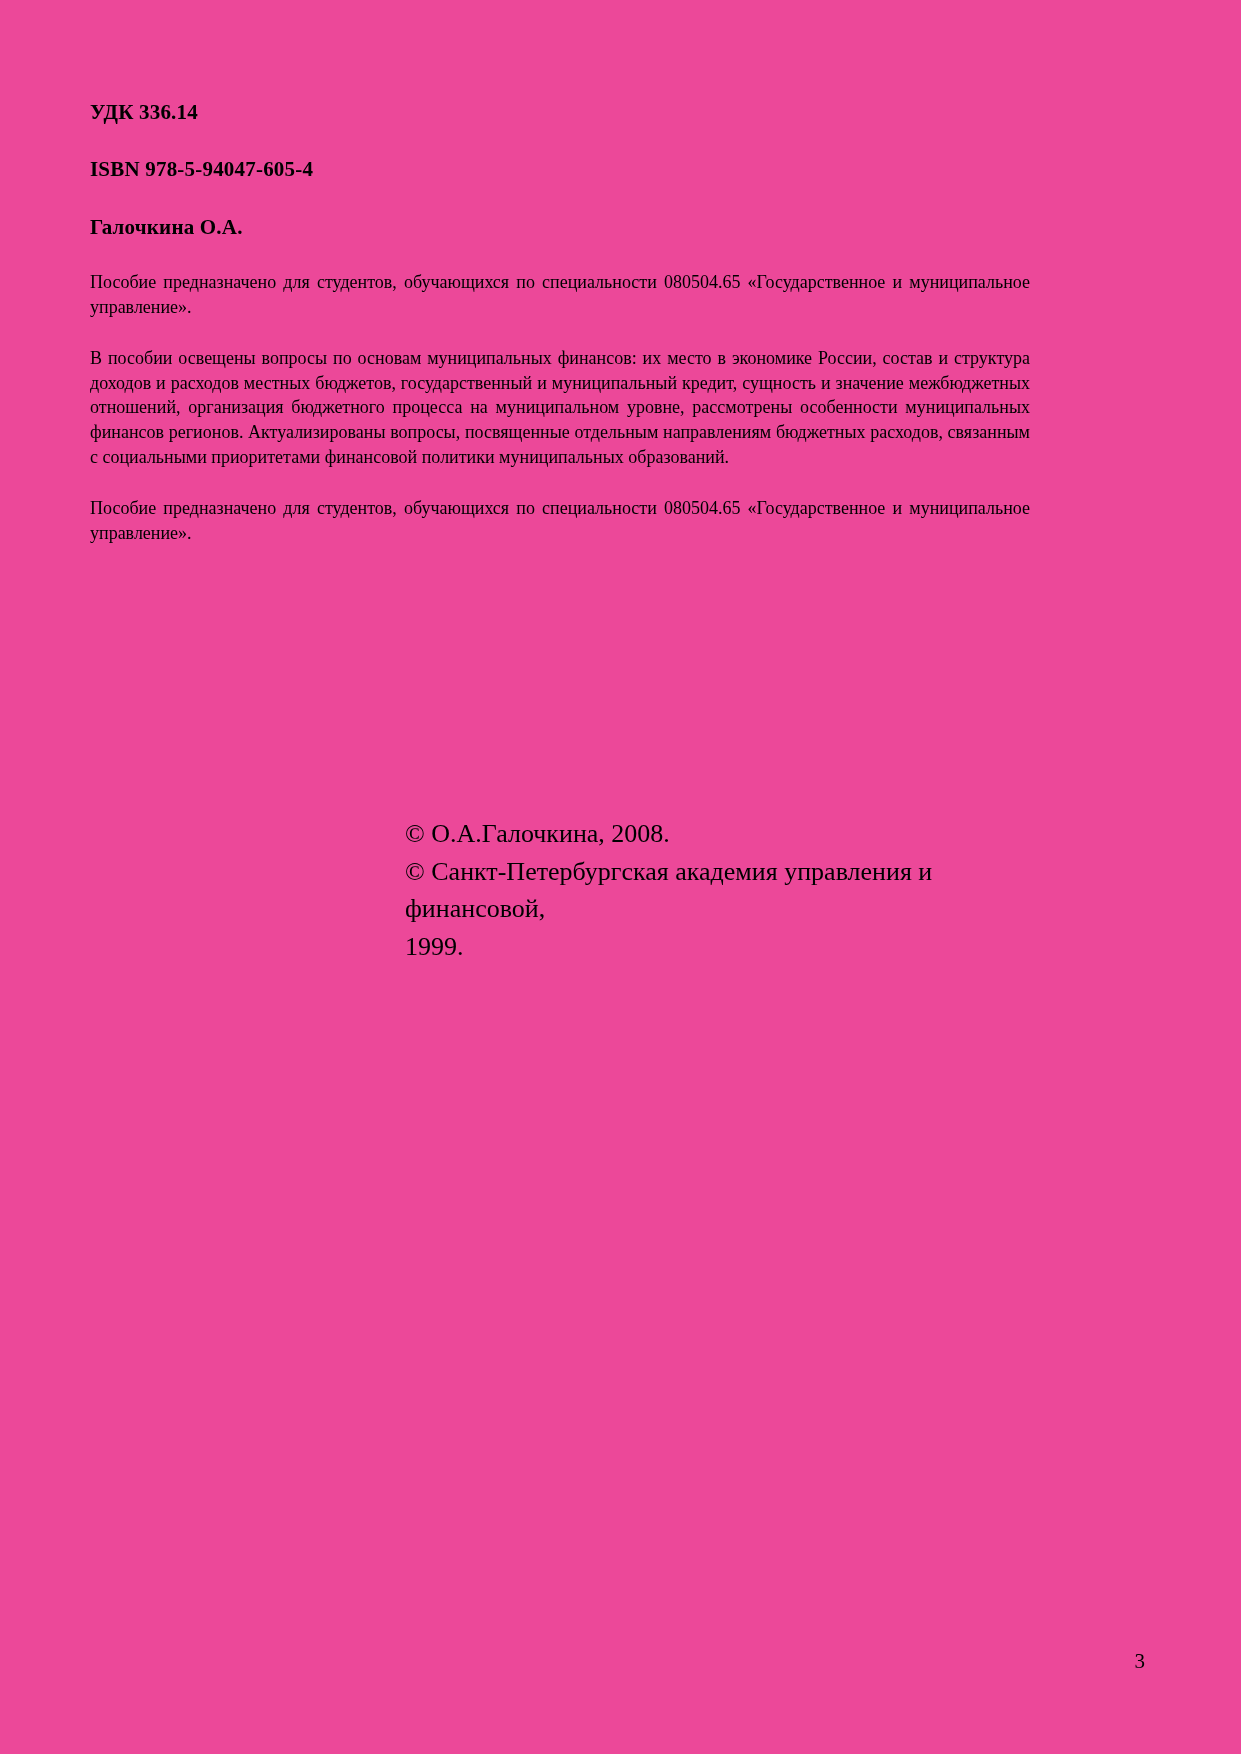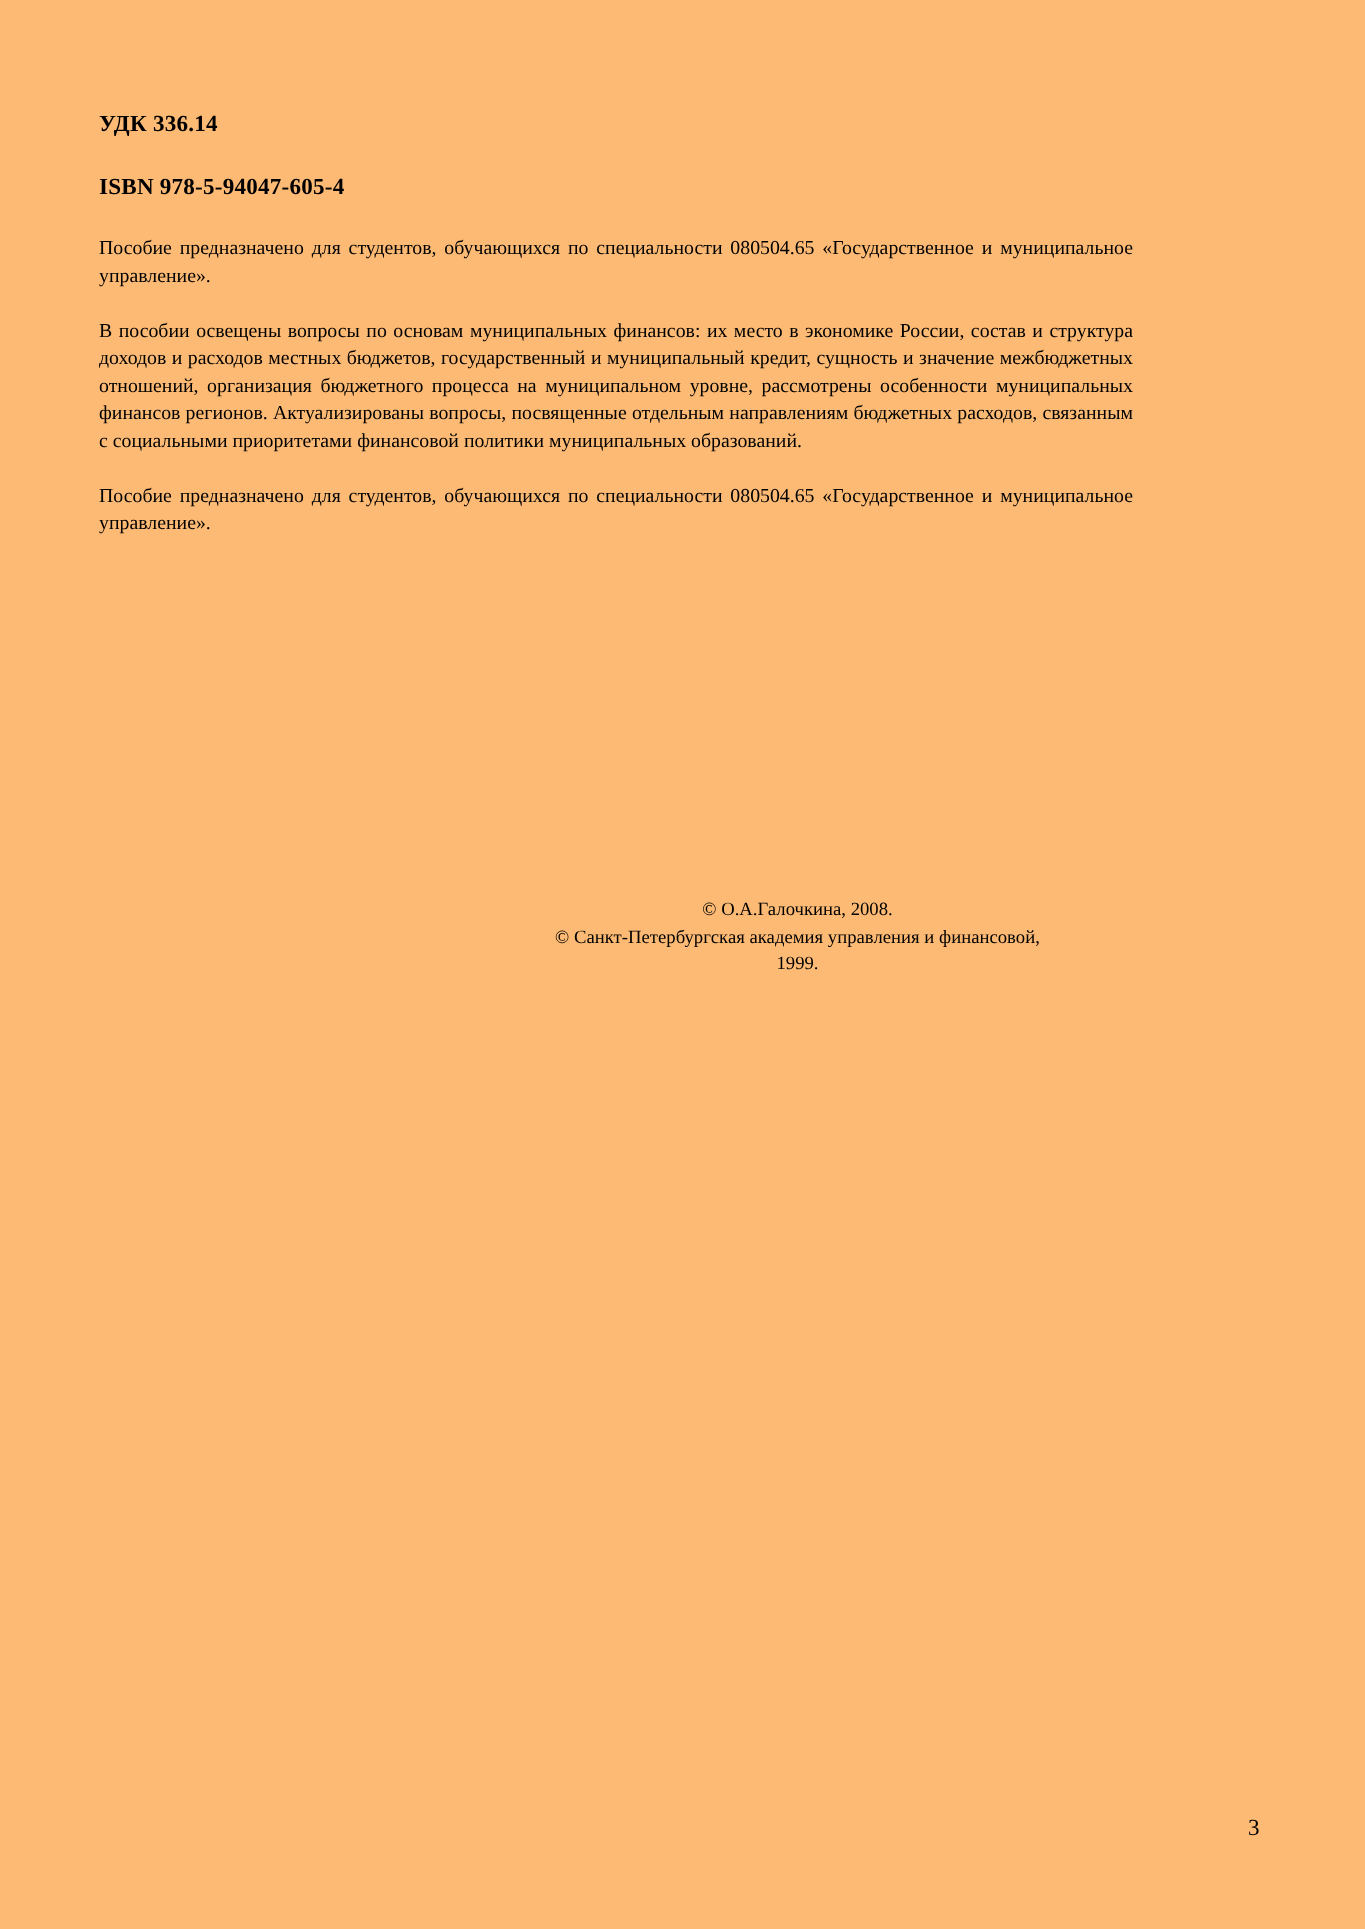--- a/index.html
+++ b/index.html
@@ -4,21 +4,21 @@
 <style>
   html, body {
     margin: 0;
     padding: 0;
     background: #ffffff;
   }
   .page {
     position: relative;
     width: 1241px;
     height: 1754px;
-    background: #fdba74;
+    background: #ec4899;
     font-family: "Liberation Serif", "DejaVu Serif", serif;
     color: #000000;
     box-sizing: border-box;
   }
   .content {
     position: absolute;
     left: 90px;
     top: 98px;
     width: 940px;
   }
@@ -45,43 +45,43 @@
     text-justify: inter-word;
   }
   .para.last {
     margin-bottom: 0;
   }
   .copyright {
     position: absolute;
     left: 405px;
     top: 815px;
     width: 640px;
-    font-size: 17px;
+    font-size: 26px;
     line-height: 1.45;
-    text-align: center;
   }
   .copyright div {
     margin: 0;
   }
   .page-number {
     position: absolute;
     right: 96px;
     bottom: 80px;
     font-size: 21px;
   }
 </style>
 </head>
 <body>
 
 <div class="page">
 
   <div class="content">
 
     <p class="line-bold">УДК 336.14</p>
     <p class="line-bold">ISBN 978-5-94047-605-4</p>
+    <p class="line-bold">Галочкина О.А.</p>
 
 
     <p class="para">Пособие предназначено для студентов, обучающихся по специальности 080504.65 «Государственное и муниципальное управление».</p>
     <p class="para">В пособии освещены вопросы по основам муниципальных финансов: их место в экономике России, состав и структура доходов и расходов местных бюджетов, государственный и муниципальный кредит, сущность и значение межбюджетных отношений, организация бюджетного процесса на муниципальном уровне, рассмотрены особенности муниципальных финансов регионов. Актуализированы вопросы, посвященные отдельным направлениям бюджетных расходов, связанным с социальными приоритетами финансовой политики муниципальных образований.</p>
     <p class="para last">Пособие предназначено для студентов, обучающихся по специальности 080504.65 «Государственное и муниципальное управление».</p>
 
   </div>
 
   <div class="copyright">
     <div>© О.А.Галочкина, 2008.</div>

